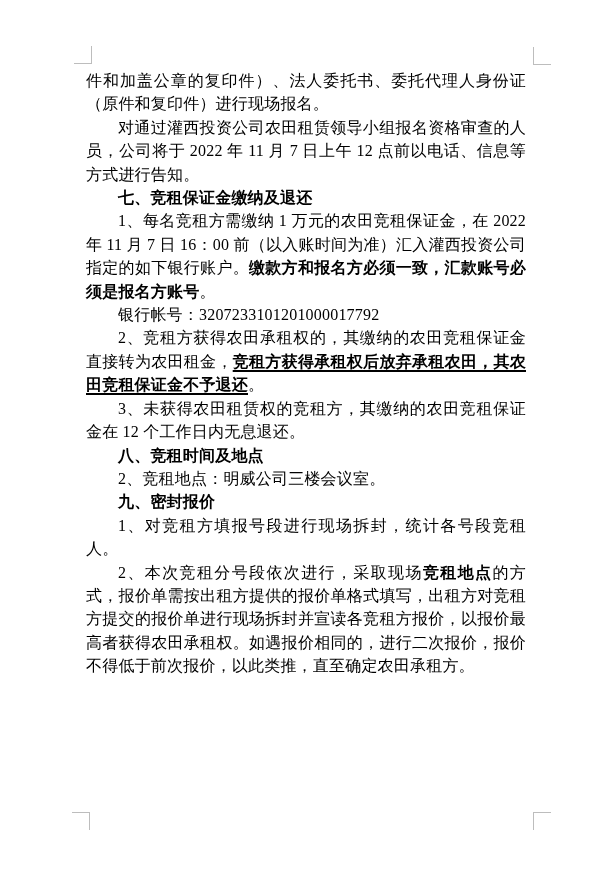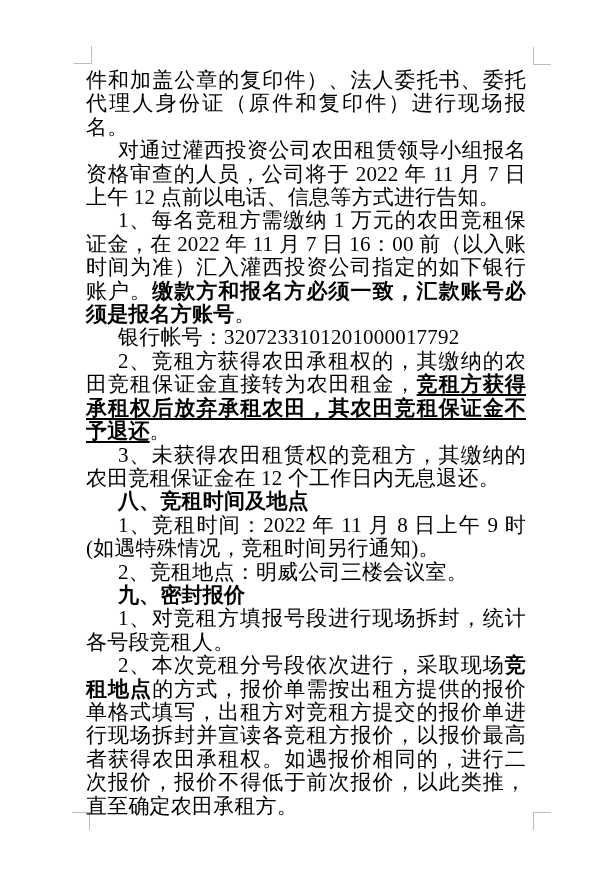--- a/index.html
+++ b/index.html
@@ -15,21 +15,21 @@
     height: 873px;
     background: #ffffff;
     overflow: hidden;
   }
   .text-area {
     position: absolute;
     left: 86px;
     top: 69px;
     width: 440px;
     color: #000000;
-    font-size: 21px;
+    font-size: 16px;
     line-height: 23.4px;
     letter-spacing: 0.2px;
   }
   .para { text-align: justify; }
   .para.indent { text-indent: 32px; }
   .run-bold { font-weight: 700; }
   .run-underline {
     text-decoration: underline;
     text-underline-offset: 3px;
     text-decoration-thickness: 1.5px;
@@ -44,24 +44,24 @@
 <body>
 
 <div class="page">
   <div class="crop-mark crop-tl"></div>
   <div class="crop-mark crop-tr"></div>
   <div class="crop-mark crop-bl"></div>
   <div class="crop-mark crop-br"></div>
   <div class="text-area" id="doc-body">
       <p class="para"><span class="">件和加盖公章的复印件）、法人委托书、委托代理人身份证（原件和复印件）进行现场报名。</span></p>
       <p class="para indent"><span class="">对通过灌西投资公司农田租赁领导小组报名资格审查的人员，公司将于 2022 年 11 月 7 日上午 12 点前以电话、信息等方式进行告知。</span></p>
+      <p class="para indent"><span class="run-bold">七、竞租保证金缴纳及退还</span></p>
       <p class="para indent"><span class="">1、每名竞租方需缴纳 1 万元的农田竞租保证金，在 2022 年 11 月 7 日 16：00 前（以入账时间为准）汇入灌西投资公司指定的如下银行账户。</span><span class="run-bold">缴款方和报名方必须一致，汇款账号必须是报名方账号</span><span class="">。</span></p>
       <p class="para indent"><span class="">银行帐号：3207233101201000017792</span></p>
       <p class="para indent"><span class="">2、竞租方获得农田承租权的，其缴纳的农田竞租保证金直接转为农田租金，</span><span class="run-bold run-underline">竞租方获得承租权后放弃承租农田，其农田竞租保证金不予退还</span><span class="">。</span></p>
       <p class="para indent"><span class="">3、未获得农田租赁权的竞租方，其缴纳的农田竞租保证金在 12 个工作日内无息退还。</span></p>
       <p class="para indent"><span class="run-bold">八、竞租时间及地点</span></p>
-      <p class="para indent"><span class="">1、竞租时间：2022 年 11 月 8 日上午 9 时(如遇特殊情况，竞租时间另行通知)。</span></p>
       <p class="para indent"><span class="">2、竞租地点：明威公司三楼会议室。</span></p>
       <p class="para indent"><span class="run-bold">九、密封报价</span></p>
       <p class="para indent"><span class="">1、对竞租方填报号段进行现场拆封，统计各号段竞租人。</span></p>
       <p class="para indent"><span class="">2、本次竞租分号段依次进行，采取现场</span><span class="run-bold">竞租地点</span><span class="">的方式，报价单需按出租方提供的报价单格式填写，出租方对竞租方提交的报价单进行现场拆封并宣读各竞租方报价，以报价最高者获得农田承租权。如遇报价相同的，进行二次报价，报价不得低于前次报价，以此类推，直至确定农田承租方。</span></p>
     </div>
 </div>
 
 </body></html>

